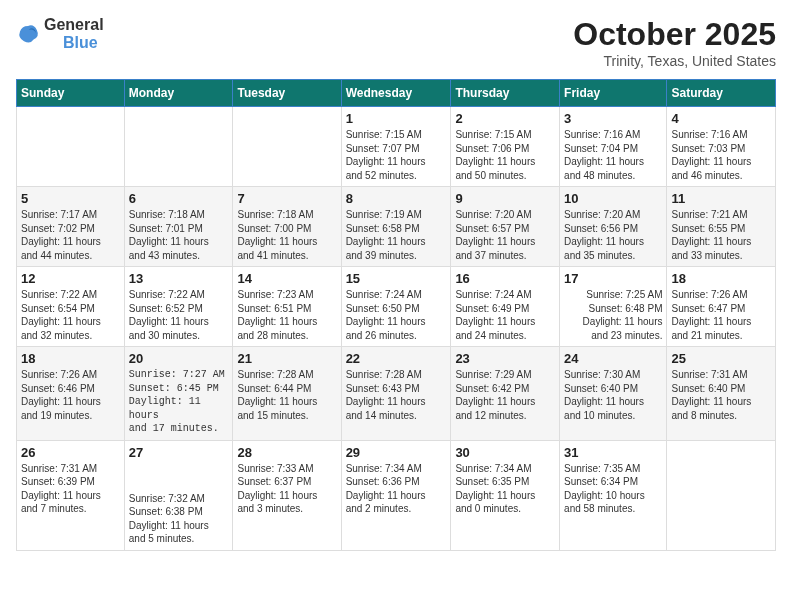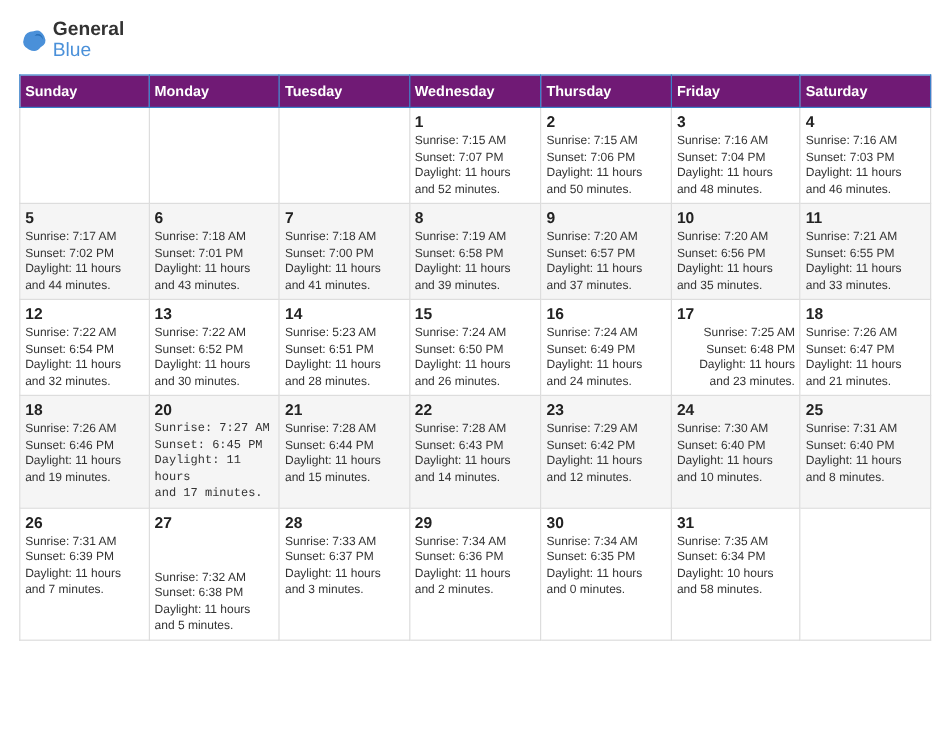--- a/index.html
+++ b/index.html
@@ -5,24 +5,23 @@
     * { box-sizing: border-box; margin: 0; padding: 0; }
     body {
       font-family: Arial, sans-serif;
       background: #fff;
       width: 792px;
       min-height: 612px;
       padding: 16px;
     }
     .header-area {
       display: flex;
-      justify-content: flex-end;
+      justify-content: space-between;
       align-items: flex-start;
       margin-bottom: 10px;
-      flex-direction: column;
     }
     .logo {
       display: flex;
       align-items: center;
       gap: 4px;
     }
     .logo-icon {
       width: 24px;
       height: 24px;
     }
@@ -37,21 +36,21 @@
     .location-title {
       font-size: 14px;
       color: #555;
     }
     table {
       width: 100%;
       border-collapse: collapse;
       font-size: 11px;
     }
     thead tr {
-      background-color: #701a75;
+      background-color: #0f766e;
       color: #fff;
     }
     thead th {
       padding: 6px 4px;
       text-align: left;
       font-size: 12px;
       font-weight: bold;
       border: 1px solid #3a80c9;
     }
     tbody tr {
@@ -90,22 +89,26 @@
 <body>
 
 <div class="header-area">
   <div class="logo">
     <svg class="logo-icon" viewBox="0 0 30 30" xmlns="http://www.w3.org/2000/svg">
       <path d="M15 5 Q22 2 26 10 Q30 18 22 22 Q18 28 10 24 Q2 20 5 12 Q7 5 15 5 Z" fill="#4a90d9"></path>
       <path d="M18 8 Q24 7 25 14 Q22 8 16 10 Z" fill="#2a70b9"></path>
     </svg>
     <div>
       <span style="font-size:16px;font-weight:bold;color:#333;">General</span><br>
-      <span style="font-size:16px;font-weight:normal;color:#4a90d9;">Blue</span>
+      <span style="font-size:16px;font-weight:bold;color:#4a90d9;margin-left:19px;">Blue</span>
     </div>
+  </div>
+  <div class="title-area">
+    <div class="month-title">October 2025</div>
+    <div class="location-title">Trinity, Texas, United States</div>
   </div>
 </div>
 
 <table>
   <thead>
     <tr>
       <th>Sunday</th>
       <th>Monday</th>
       <th>Tuesday</th>
       <th>Wednesday</th>
@@ -209,21 +212,21 @@
         </td>
         <td>
           <div class="day-number">13</div>
           <div class="day-content" style="white-space: pre-line;">Sunrise: 7:22 AM
 Sunset: 6:52 PM
 Daylight: 11 hours
 and 30 minutes.</div>
         </td>
         <td>
           <div class="day-number">14</div>
-          <div class="day-content" style="white-space: pre-line;">Sunrise: 5:23 AM
+          <div class="day-content" style="white-space: pre-line;">Sunrise: 7:23 AM
 Sunset: 6:51 PM
 Daylight: 11 hours
 and 28 minutes.</div>
         </td>
         <td>
           <div class="day-number">15</div>
           <div class="day-content" style="white-space: pre-line;">Sunrise: 7:24 AM
 Sunset: 6:50 PM
 Daylight: 11 hours
 and 26 minutes.</div>

